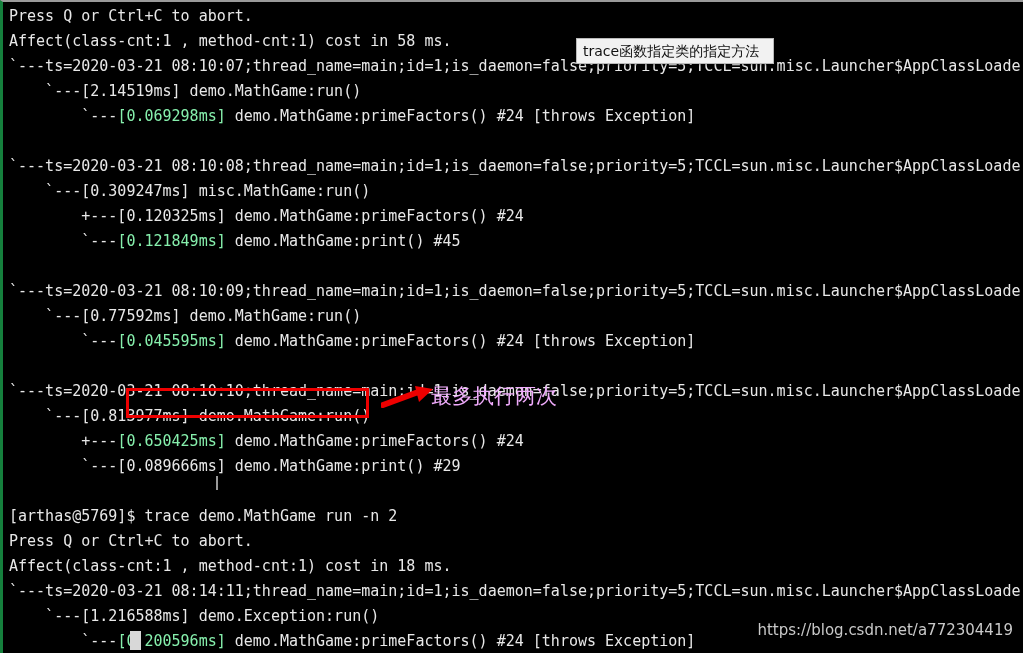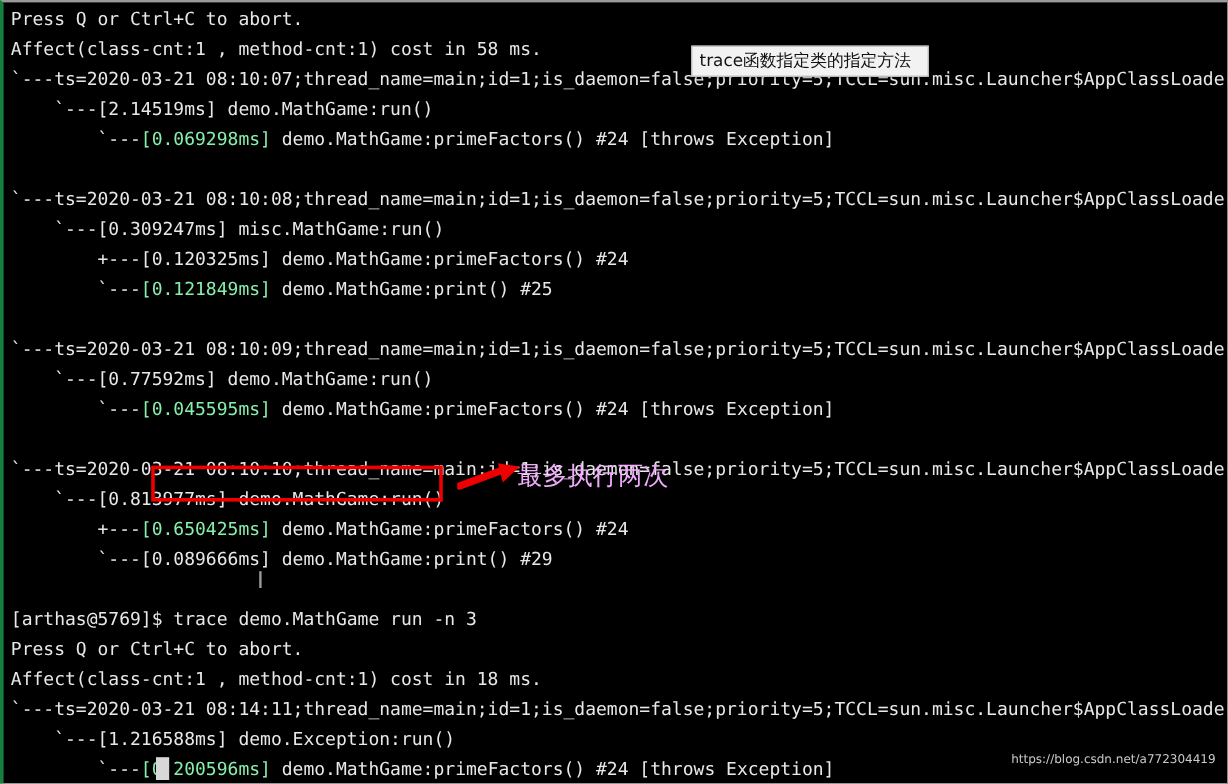--- a/index.html
+++ b/index.html
@@ -113,51 +113,51 @@
     background: #9a9a9a;
   }
 
   
   #watermark {
     position: absolute;
     right: 10px;
     bottom: 14px;
     color: #c9c9c9;
     font-family: "DejaVu Sans", "Liberation Sans", sans-serif;
-    font-size: 10px;
+    font-size: 15px;
     white-space: nowrap;
   }
 </style>
 </head>
 <body>
 
 <div id="screen">
 
   <div id="term">
       <div class="line"><span class="wht">Press Q or Ctrl+C to abort.</span></div>
       <div class="line"><span class="wht">Affect(class-cnt:1 , method-cnt:1) cost in 58 ms.</span></div>
       <div class="line"><span class="wht">`---ts=2020-03-21 08:10:07;thread_name=main;id=1;is_daemon=false;priority=5;TCCL=sun.misc.Launcher$AppClassLoader@70dea4e</span></div>
       <div class="line"><span class="wht">    `---[2.14519ms] demo.MathGame:run()</span></div>
       <div class="line"><span class="wht">        `---</span><span class="red">[0.069298ms]</span><span class="wht"> demo.MathGame:primeFactors() #24 [throws Exception]</span></div>
       <div class="line blank"> </div>
       <div class="line"><span class="wht">`---ts=2020-03-21 08:10:08;thread_name=main;id=1;is_daemon=false;priority=5;TCCL=sun.misc.Launcher$AppClassLoader@70dea4e</span></div>
       <div class="line"><span class="wht">    `---[0.309247ms] misc.MathGame:run()</span></div>
       <div class="line"><span class="wht">        +---[0.120325ms] demo.MathGame:primeFactors() #24</span></div>
-      <div class="line"><span class="wht">        `---</span><span class="red">[0.121849ms]</span><span class="wht"> demo.MathGame:print() #25</span></div>
+      <div class="line"><span class="wht">        `---</span><span class="red">[0.121849ms]</span><span class="wht"> demo.MathGame:print() #45</span></div>
       <div class="line blank"> </div>
       <div class="line"><span class="wht">`---ts=2020-03-21 08:10:09;thread_name=main;id=1;is_daemon=false;priority=5;TCCL=sun.misc.Launcher$AppClassLoader@70dea4e</span></div>
       <div class="line"><span class="wht">    `---[0.77592ms] demo.MathGame:run()</span></div>
       <div class="line"><span class="wht">        `---</span><span class="red">[0.045595ms]</span><span class="wht"> demo.MathGame:primeFactors() #24 [throws Exception]</span></div>
       <div class="line blank"> </div>
       <div class="line"><span class="wht">`---ts=2020-03-21 08:10:10;thread_name=main;id=1;is_daemon=false;priority=5;TCCL=sun.misc.Launcher$AppClassLoader@70dea4e</span></div>
       <div class="line"><span class="wht">    `---[0.813977ms] demo.MathGame:run()</span></div>
       <div class="line"><span class="wht">        +---</span><span class="red">[0.650425ms]</span><span class="wht"> demo.MathGame:primeFactors() #24</span></div>
       <div class="line"><span class="wht">        `---[0.089666ms] demo.MathGame:print() #29</span></div>
       <div class="line blank"> </div>
-      <div class="line"><span class="wht">[arthas@5769]$ trace demo.MathGame run -n 3</span></div>
+      <div class="line"><span class="wht">[arthas@5769]$ trace demo.MathGame run -n 2</span></div>
       <div class="line"><span class="wht">Press Q or Ctrl+C to abort.</span></div>
       <div class="line"><span class="wht">Affect(class-cnt:1 , method-cnt:1) cost in 18 ms.</span></div>
       <div class="line"><span class="wht">`---ts=2020-03-21 08:14:11;thread_name=main;id=1;is_daemon=false;priority=5;TCCL=sun.misc.Launcher$AppClassLoader@70dea4e</span></div>
       <div class="line"><span class="wht">    `---[1.216588ms] demo.Exception:run()</span></div>
       <div class="line"><span class="wht">        `---</span><span class="red">[0.200596ms]</span><span class="wht"> demo.MathGame:primeFactors() #24 [throws Exception]</span></div>
     </div>
 
   <div id="tooltip">trace函数指定类的指定方法</div>
 
   <div id="cmd-box"></div>

